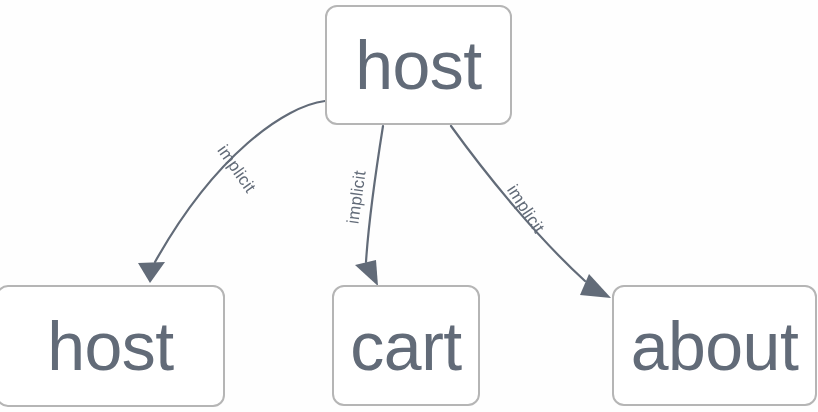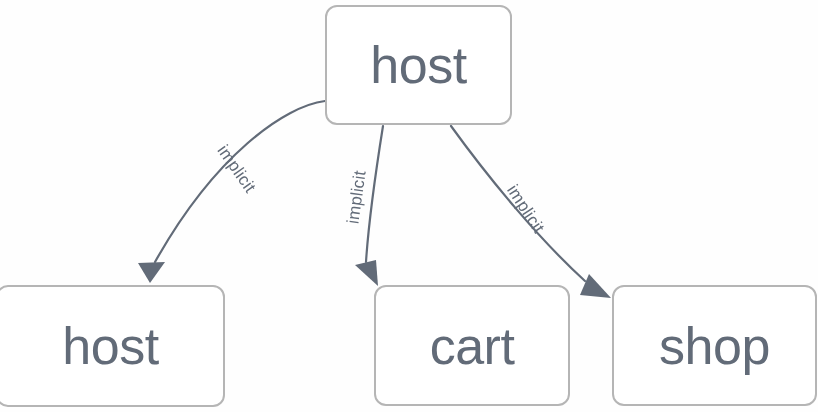--- a/index.html
+++ b/index.html
@@ -33,21 +33,21 @@
     border: 2px solid #b5b5b5;
     border-radius: 12px;
     display: flex;
     align-items: center;
     justify-content: center;
   }
   .node-label {
     color: #626b78;
     font-family: "Liberation Sans", sans-serif;
     font-weight: 400;
-    font-size: 52px;
+    font-size: 68px;
     line-height: 1;
     letter-spacing: -0.5px;
     white-space: nowrap;
     user-select: none;
   }
   .edge-label {
     fill: #626b78;
     font-family: "Liberation Sans", sans-serif;
     font-size: 17px;
     font-weight: 400;
@@ -91,21 +91,21 @@
   </svg>
 
   <div class="node-box" style="left:325px; top:5px; width:187px; height:120px;">
     <span class="node-label">host</span>
   </div>
 
   <div class="node-box" style="left:-4px; top:285px; width:229px; height:122px;">
     <span class="node-label">host</span>
   </div>
 
-  <div class="node-box" style="left:332px; top:285px; width:196px; height:121px;margin-left:42px;">
+  <div class="node-box" style="left:332px; top:285px; width:148px; height:121px;">
     <span class="node-label">cart</span>
   </div>
 
   <div class="node-box" style="left:612px; top:285px; width:205px; height:121px;">
-    <span class="node-label">shop</span>
+    <span class="node-label">about</span>
   </div>
 
 </div>
 
 </body></html>

